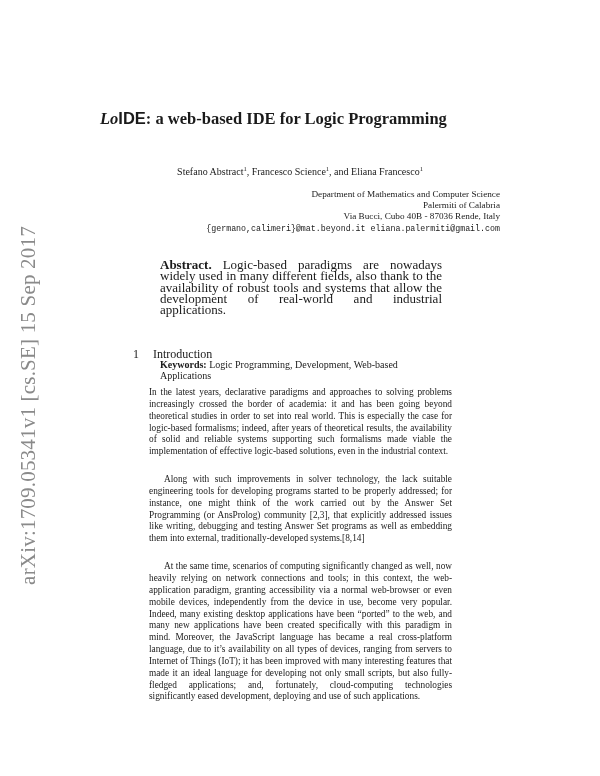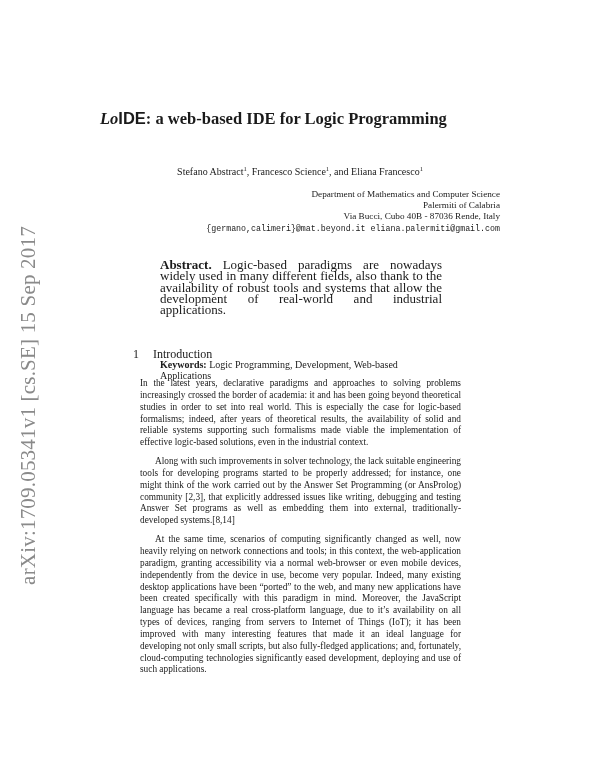--- a/index.html
+++ b/index.html
@@ -45,21 +45,21 @@
   .keywords .bold { font-weight: bold; }
   .section {
     position: absolute; left: 133px; top: 347px;
     font-size: 12px; font-weight: normal;
   }
   .section .num { display: inline-block; width: 20px; }
   .body {
     position: absolute; left: 133px; top: 371px; width: 335px;
     font-size: 9.3px; line-height: 11.85px; text-align: justify;
   }
-  .body p { margin: 7px; }
+  .body p { margin: 16px; }
   .body p.indent { text-indent: 15px; }
 </style>
 </head>
 <body>
 
 <div class="arxiv-stamp">
   <span>arXiv:1709.05341v1  [cs.SE]  15 Sep 2017</span>
 </div>
 
 <div class="title">

